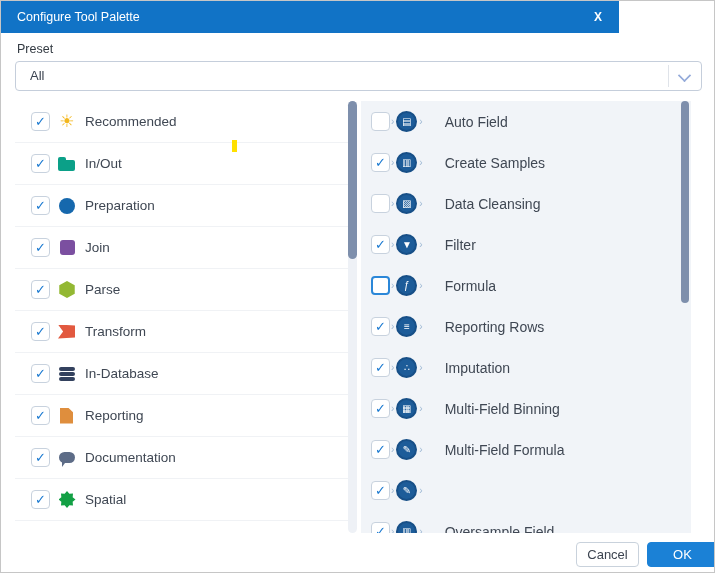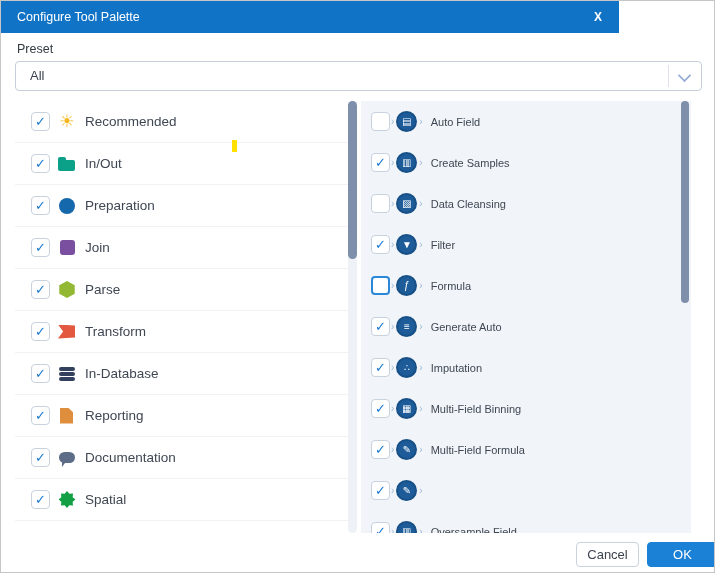--- a/index.html
+++ b/index.html
@@ -75,21 +75,21 @@
   
   .tool-panel{position:absolute;left:360px;top:100px;width:330px;height:432px;
               background:var(--panel,#f1f4f8);overflow:hidden;}
   .tool-row{display:flex;align-items:center;height:41px;}
   .tool-row .checkbox{margin-left:10px;}
   .anchor{color:#9fb9d4;font-size:10px;line-height:1;margin:0 1px;flex:0 0 auto;}
   .tool-circle{box-sizing:border-box;width:21px;height:21px;border-radius:50%;
                background:var(--circle,#1d5c99);border:2px solid #174f87;color:#fff;
                display:flex;align-items:center;justify-content:center;font-size:10px;
                line-height:1;margin:0 1px;flex:0 0 auto;}
-  .tool-label{margin-left:7px;font-size:11px;color:#3f4753;white-space:nowrap;text-align:center;}
+  .tool-label{margin-left:21px;font-size:14px;color:#3f4753;white-space:nowrap;text-align:center;}
   .tool-scrollbar{position:absolute;right:2px;top:0;width:8px;height:432px;
                   background:var(--panel,#f1f4f8);border-radius:4px;}
   .tool-scrollbar .thumb{position:absolute;left:0;top:0;width:8px;height:202px;
                          background:var(--thumb,#7e8fac);border-radius:4px;cursor:pointer;}
 
   
   .marker{position:absolute;left:231px;top:139px;width:5px;height:12px;background:var(--highlight,#ffe000);}
 
   
   .footer-btn{position:absolute;top:541px;height:25px;border-radius:4px;font-size:13px;
@@ -212,21 +212,21 @@
           <span class="anchor">›</span>
           <span class="tool-circle">ƒ</span>
           <span class="anchor">›</span>
           <span class="tool-label">Formula</span>
         </div>
         <div class="tool-row">
           <span class="checkbox checked">✓</span>
           <span class="anchor">›</span>
           <span class="tool-circle">≡</span>
           <span class="anchor">›</span>
-          <span class="tool-label">Generate Auto</span>
+          <span class="tool-label">Reporting Rows</span>
         </div>
         <div class="tool-row">
           <span class="checkbox checked">✓</span>
           <span class="anchor">›</span>
           <span class="tool-circle">∴</span>
           <span class="anchor">›</span>
           <span class="tool-label">Imputation</span>
         </div>
         <div class="tool-row">
           <span class="checkbox checked">✓</span>

